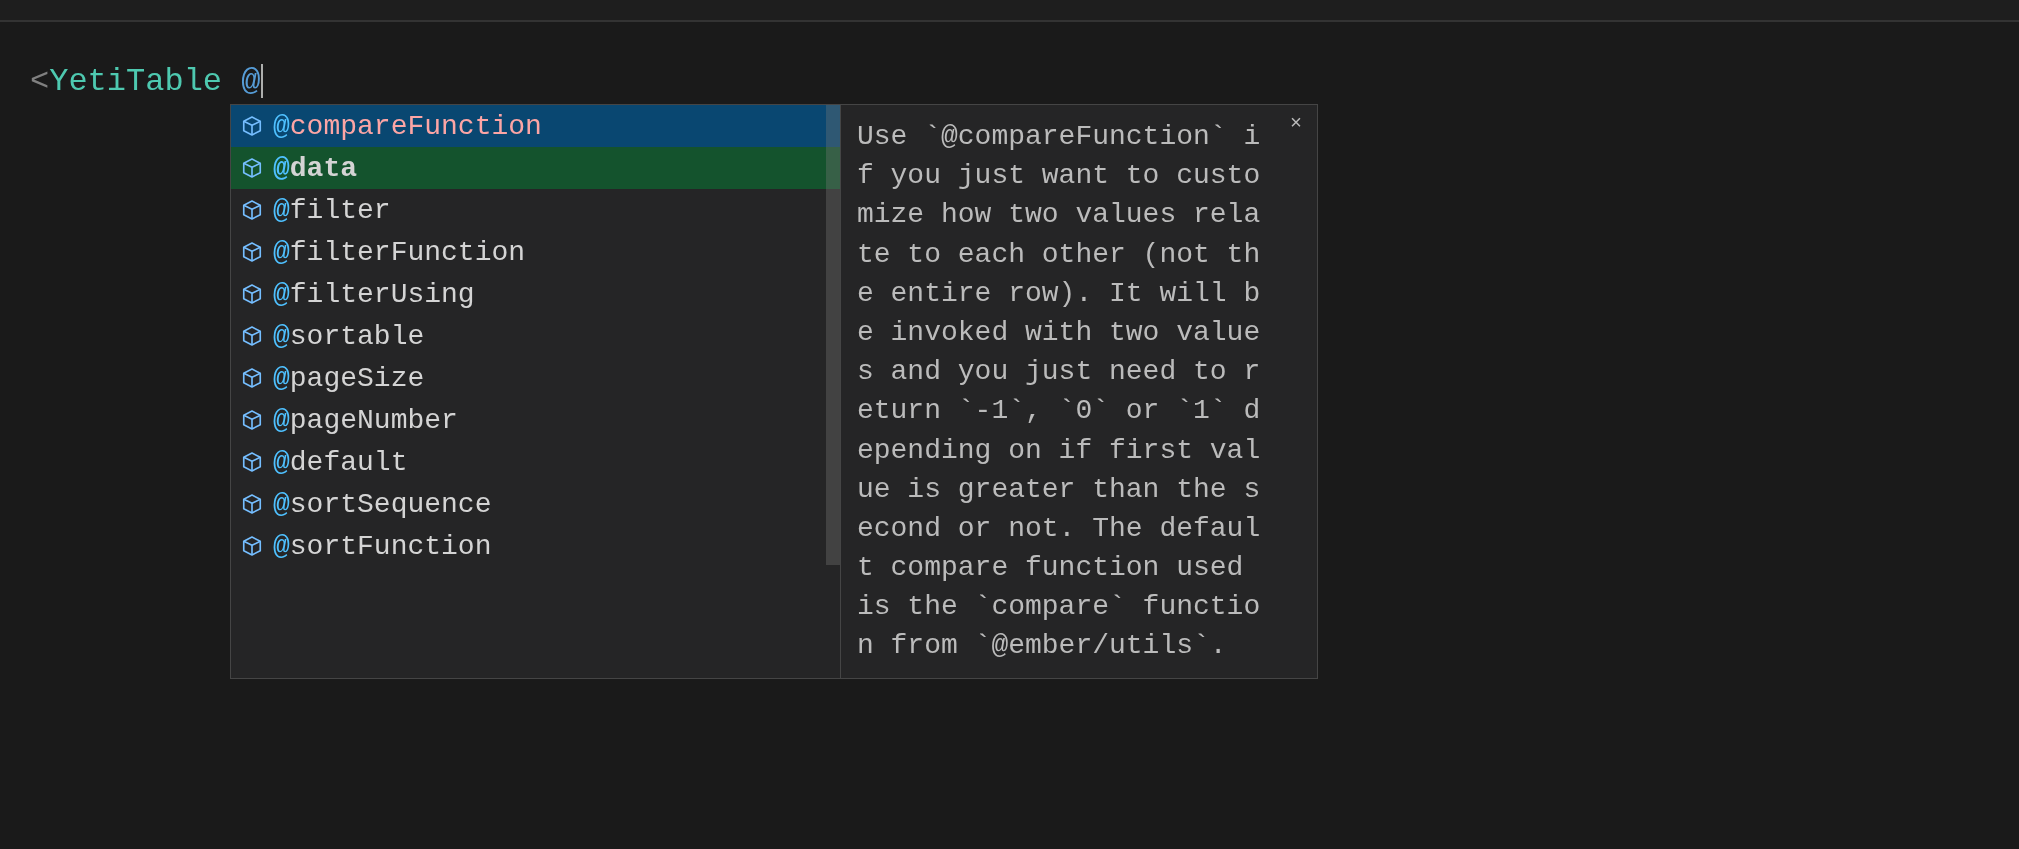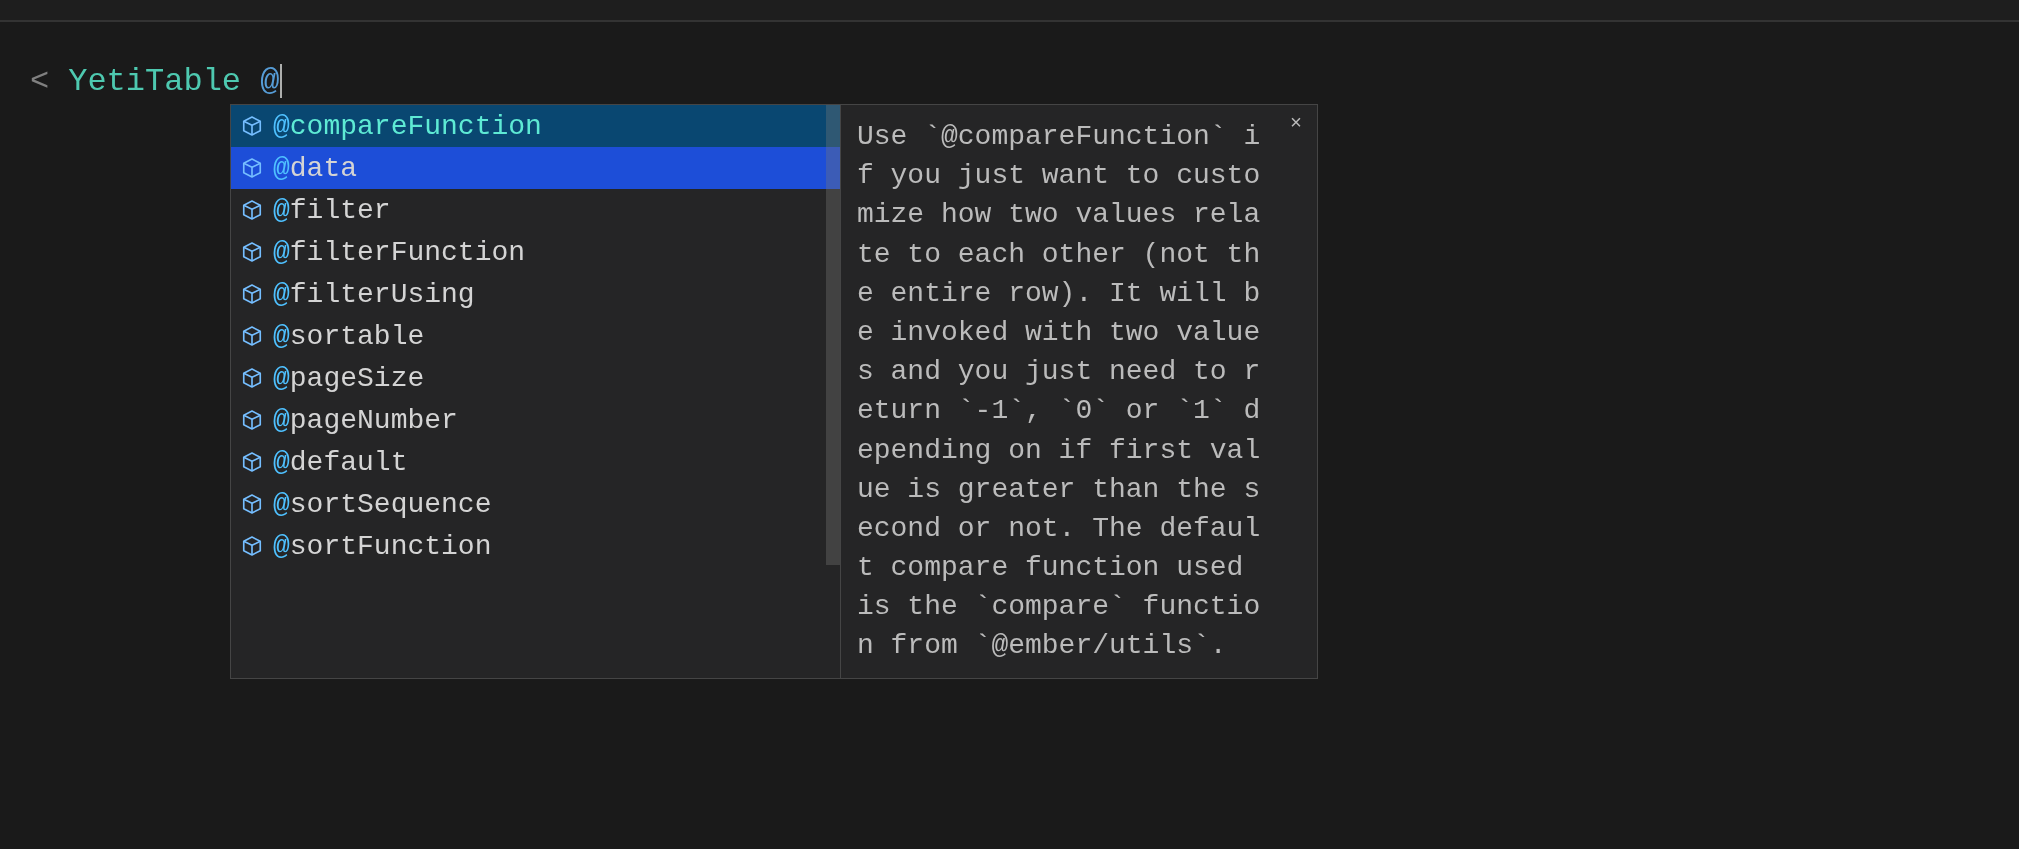--- a/index.html
+++ b/index.html
@@ -34,21 +34,21 @@
   .code-line {
     position: absolute;
     left: 30px;
     top: 42px;
     white-space: pre;
     font-size: 32px;
     line-height: 1.0;
   }
 
   .tok-bracket { color: #808080; }
-  .tok-component { color: #4ec9b0; margin-left: 19px; }
+  .tok-component { color: #4ec9b0; }
   .tok-at { color: #569cd6; }
   .cursor {
     display: inline-block;
     width: 2px;
     height: 34px;
     background: #aeafad;
     vertical-align: bottom;
     margin-left: 1px;
   }
 
@@ -81,33 +81,34 @@
     align-items: center;
     padding-left: 10px;
     gap: 10px;
     color: #d4d4d4;
     font-size: 28px;
   }
   .suggest-item.selected {
     background: #094771;
   }
   .suggest-item.alt {
-    background: #1d4ed8;
+    background: #14532d;
+    font-weight: bold;
   }
 
   .item-icon {
     width: 22px;
     height: 22px;
     flex: 0 0 22px;
   }
   .item-icon svg { width: 22px; height: 22px; display: block; }
 
   .item-label .hl { color: #4fc1ff; }
   .item-label .plain { color: #d4d4d4; }
-  .suggest-item.selected .item-label .plain { color: #5eead4; }
+  .suggest-item.selected .item-label .plain { color: #fca5a5; }
 
   .doc-panel {
     width: 440px;
     background: #252526;
     border-left: 1px solid #454545;
     color: #bbbbbb;
     font-size: 28px;
     line-height: 1.4;
     padding: 12px 44px 12px 16px;
     position: relative;

